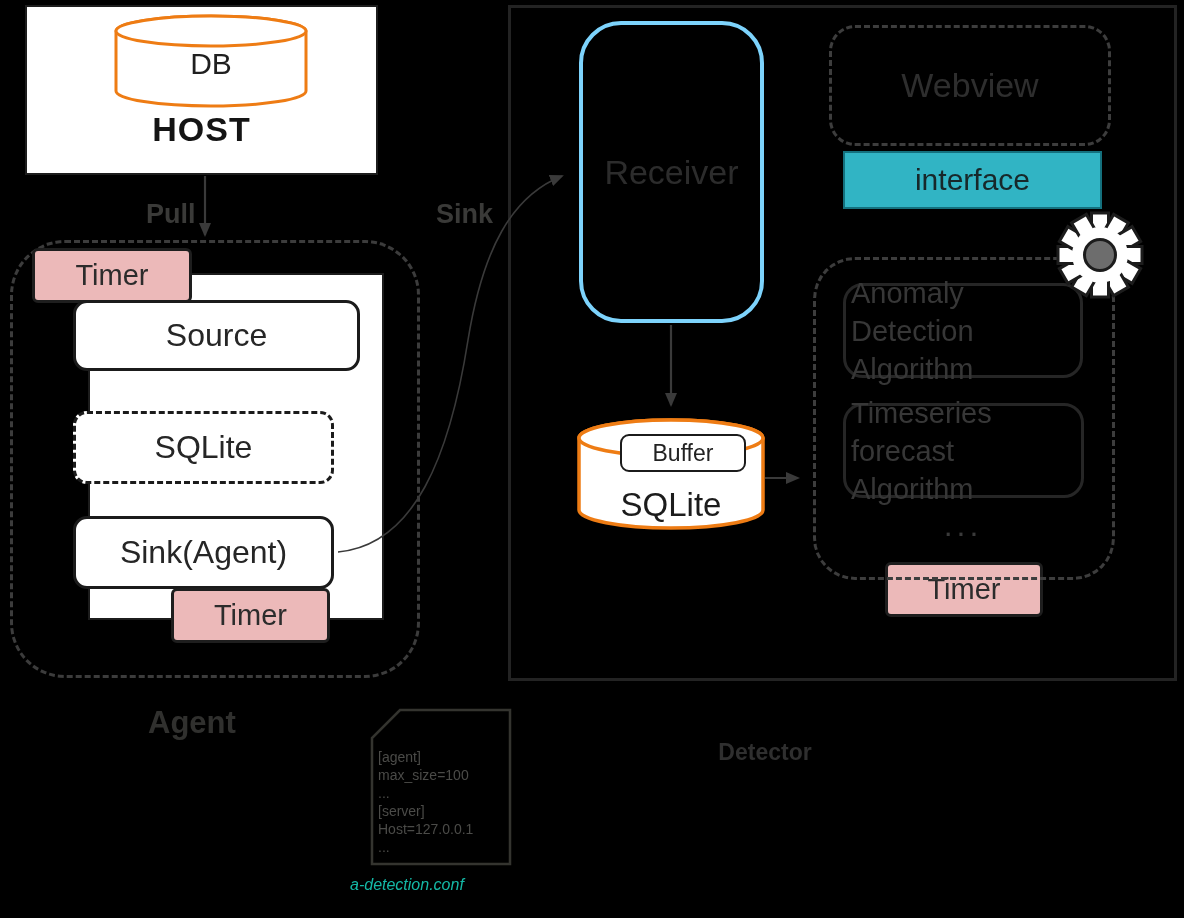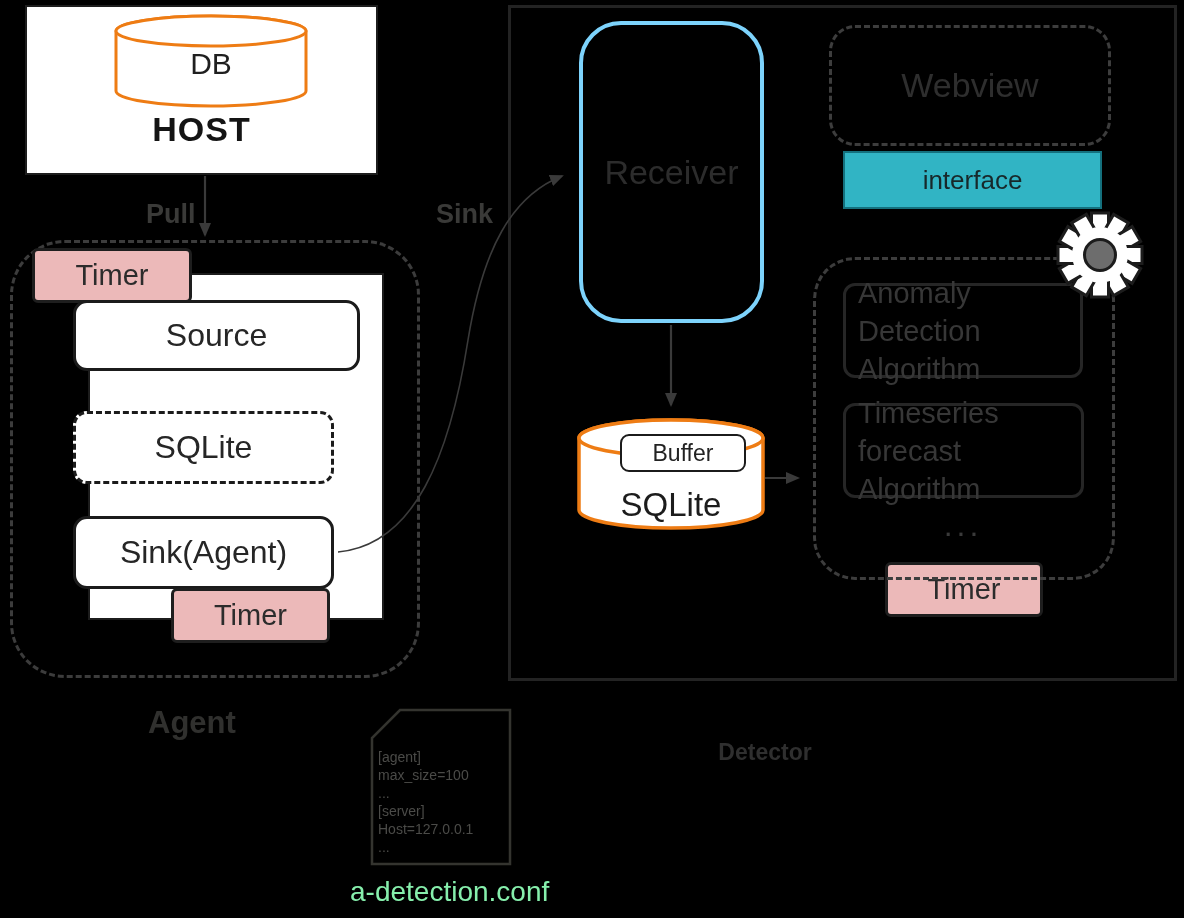--- a/index.html
+++ b/index.html
@@ -34,31 +34,31 @@
   .timer-3 { left:885px; top:562px; width:158px; height:55px; }
   .flow-box { background:#fff; border:3px solid #1b1b1b; border-radius:14px; color:#262626; font-size:32px; z-index:2; }
   .source-box  { left:73px; top:300px; width:287px; height:71px; }
   .channel-box { left:73px; top:411px; width:261px; height:73px; border-style:dashed; }
   .sink-box    { left:73px; top:516px; width:261px; height:73px; }
   .agent-label { left:148px; top:705px; font-size:31px; font-weight:bold; color:#30302e; }
 
   
   .conf-svg { left:370px; top:708px; }
   .conf-text { left:378px; top:748px; font-size:14px; line-height:18px; color:#4b4b48; }
-  .conf-caption { left:350px; top:876px; font-size:28px; color:#86efac; }
+  .conf-caption { left:350px; top:876px; font-size:16px; color:#14b8a6;font-style:italic; }
 
   
   .detector-rect { left:508px; top:5px; width:669px; height:676px; border:3px solid #232323; }
   .detector-label { left:665px; top:739px; width:200px; text-align:center; font-size:23px; font-weight:bold; color:#2f2f2f; }
   .receiver-box { left:579px; top:21px; width:185px; height:302px; border:4px solid #7dd3fc; border-radius:42px; color:#2c2c2c; font-size:34px; }
   .webview-box { left:829px; top:25px; width:282px; height:121px; border:3px dashed #3d3d3d; border-radius:26px; color:#2e2e2e; font-size:34px; }
-  .interface-bar { left:843px; top:151px; width:259px; height:58px; background:#31b4c4; border:2px solid #14707d; color:#17282a; font-size:26px; z-index:2; }
+  .interface-bar { left:843px; top:151px; width:259px; height:58px; background:#31b4c4; border:2px solid #14707d; color:#17282a; font-size:30px; z-index:2; }
   .algo-outline { left:813px; top:257px; width:302px; height:323px; border:3px dashed #3d3d3d; border-radius:42px; z-index:3; }
-  .algo-box { border:3.5px solid #262626; border-radius:12px; color:#373737; font-size:29px; line-height:38px;
-              display:flex; align-items:center; padding-left:12px; white-space:pre-line; z-index:1; }
+  .algo-box { border:3.5px solid #262626; border-radius:20px; color:#373737; font-size:29px; line-height:38px;
+              display:flex; align-items:center; padding-left:5px; white-space:pre-line; z-index:1; }
   .anomaly-box { left:843px; top:283px; width:240px; height:95px; }
   .timeseries-box { left:843px; top:403px; width:241px; height:95px; }
   .algo-ellipsis { left:913px; top:505px; width:100px; height:40px; font-size:32px; color:#3a3a3a; letter-spacing:4px; text-align:center; }
 
   
   .sqlite-svg { left:576px; top:417px; z-index:1; }
   .buffer-box { left:620px; top:434px; width:126px; height:38px; background:#fff; border:2.5px solid #1b1b1b; border-radius:9px; color:#222; font-size:23px; z-index:2; }
   .sqlite-label { left:576px; top:486px; width:190px; text-align:center; font-size:33px; color:#1c1c1c; z-index:2; }
 
   .gear-svg { left:1053px; top:208px; z-index:6; }

